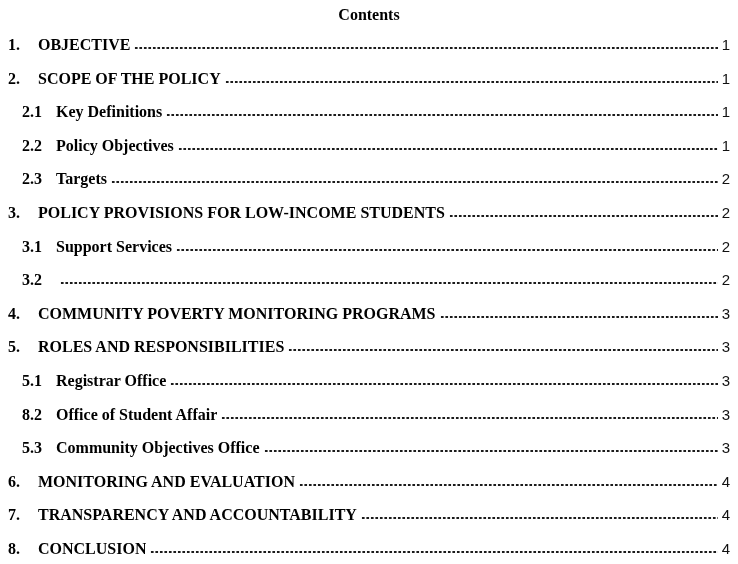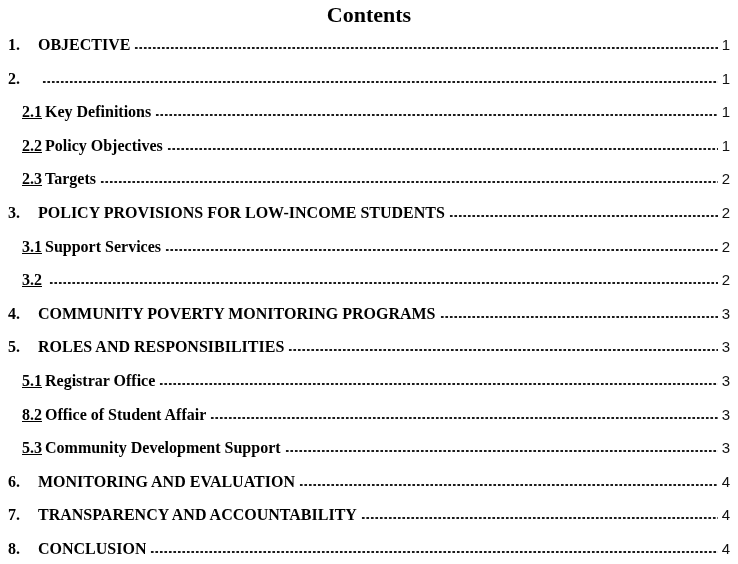--- a/index.html
+++ b/index.html
@@ -16,21 +16,21 @@
     padding: 2px 8px 0 8px;
     overflow: hidden;
     font-family: "Liberation Serif", "DejaVu Serif", serif;
     color: #000000;
   }
   .doc-title {
     margin: 0;
     height: 26px;
     line-height: 26px;
     text-align: center;
-    font-size: 22px;
+    font-size: 16px;
     font-weight: bold;
     color: #000000;
   }
   .toc-list {
     margin: 0;
   }
   .toc-row {
     display: flex;
     align-items: baseline;
     height: 33.6px;
@@ -41,22 +41,21 @@
   }
   .toc-row.level-1 .num {
     flex: 0 0 auto;
     width: 30px;
   }
   .toc-row.level-2 {
     margin-left: 14px;
   }
   .toc-row.level-2 .num {
     flex: 0 0 auto;
-    margin-right: 3px;
-    text-decoration: underline;
+    margin-right: 14px;
   }
   .toc-row .label {
     flex: 0 1 auto;
     overflow: hidden;
   }
   .leader {
     flex: 1 1 auto;
     min-width: 12px;
     height: 4px;
     align-self: baseline;
@@ -81,20 +80,21 @@
   <h1 class="doc-title">Contents</h1>
   <div class="toc-list" id="toc-list">
       <div class="toc-row level-1">
     <span class="num">1.</span>
     <span class="label">OBJECTIVE</span>
     <span class="leader"></span>
     <span class="pagenum">1</span>
   </div>
       <div class="toc-row level-1">
     <span class="num">2.</span>
+    <span class="label">SCOPE OF THE POLICY</span>
     <span class="leader"></span>
     <span class="pagenum">1</span>
   </div>
       <div class="toc-row level-2">
     <span class="num">2.1</span>
     <span class="label">Key Definitions</span>
     <span class="leader"></span>
     <span class="pagenum">1</span>
   </div>
       <div class="toc-row level-2">
@@ -145,21 +145,21 @@
     <span class="pagenum">3</span>
   </div>
       <div class="toc-row level-2">
     <span class="num">8.2</span>
     <span class="label">Office of Student Affair</span>
     <span class="leader"></span>
     <span class="pagenum">3</span>
   </div>
       <div class="toc-row level-2">
     <span class="num">5.3</span>
-    <span class="label">Community Development Support</span>
+    <span class="label">Community Objectives Office</span>
     <span class="leader"></span>
     <span class="pagenum">3</span>
   </div>
       <div class="toc-row level-1">
     <span class="num">6.</span>
     <span class="label">MONITORING AND EVALUATION</span>
     <span class="leader"></span>
     <span class="pagenum">4</span>
   </div>
       <div class="toc-row level-1">

